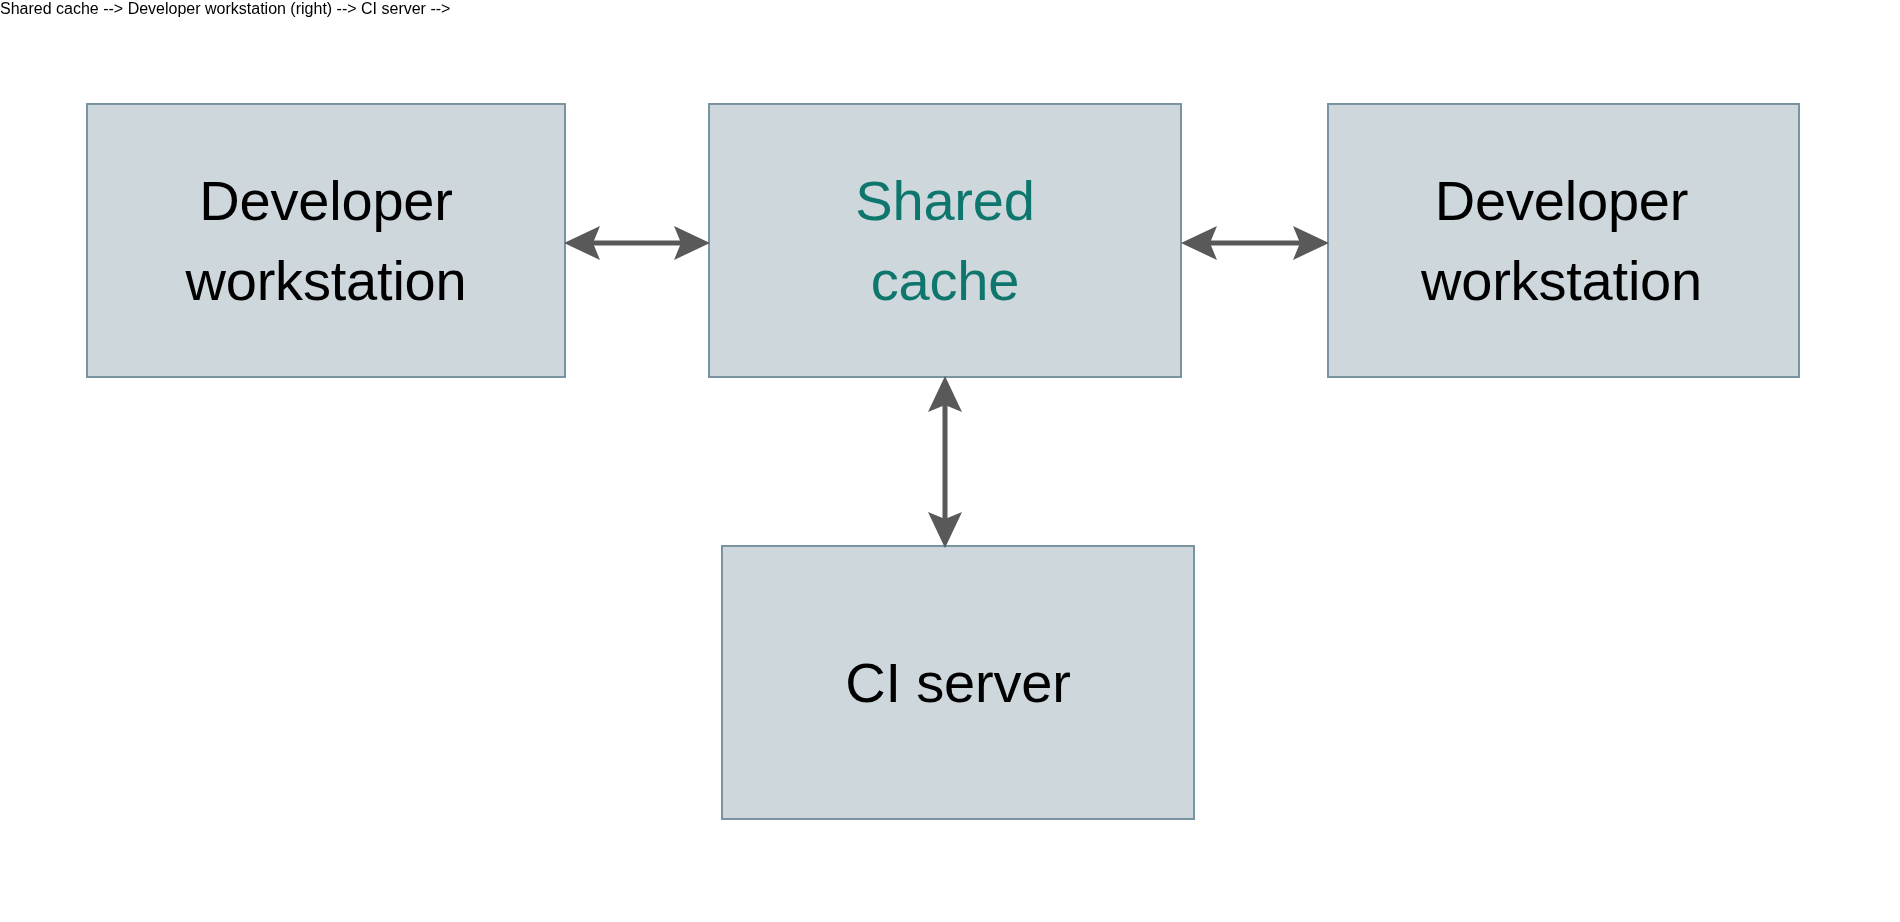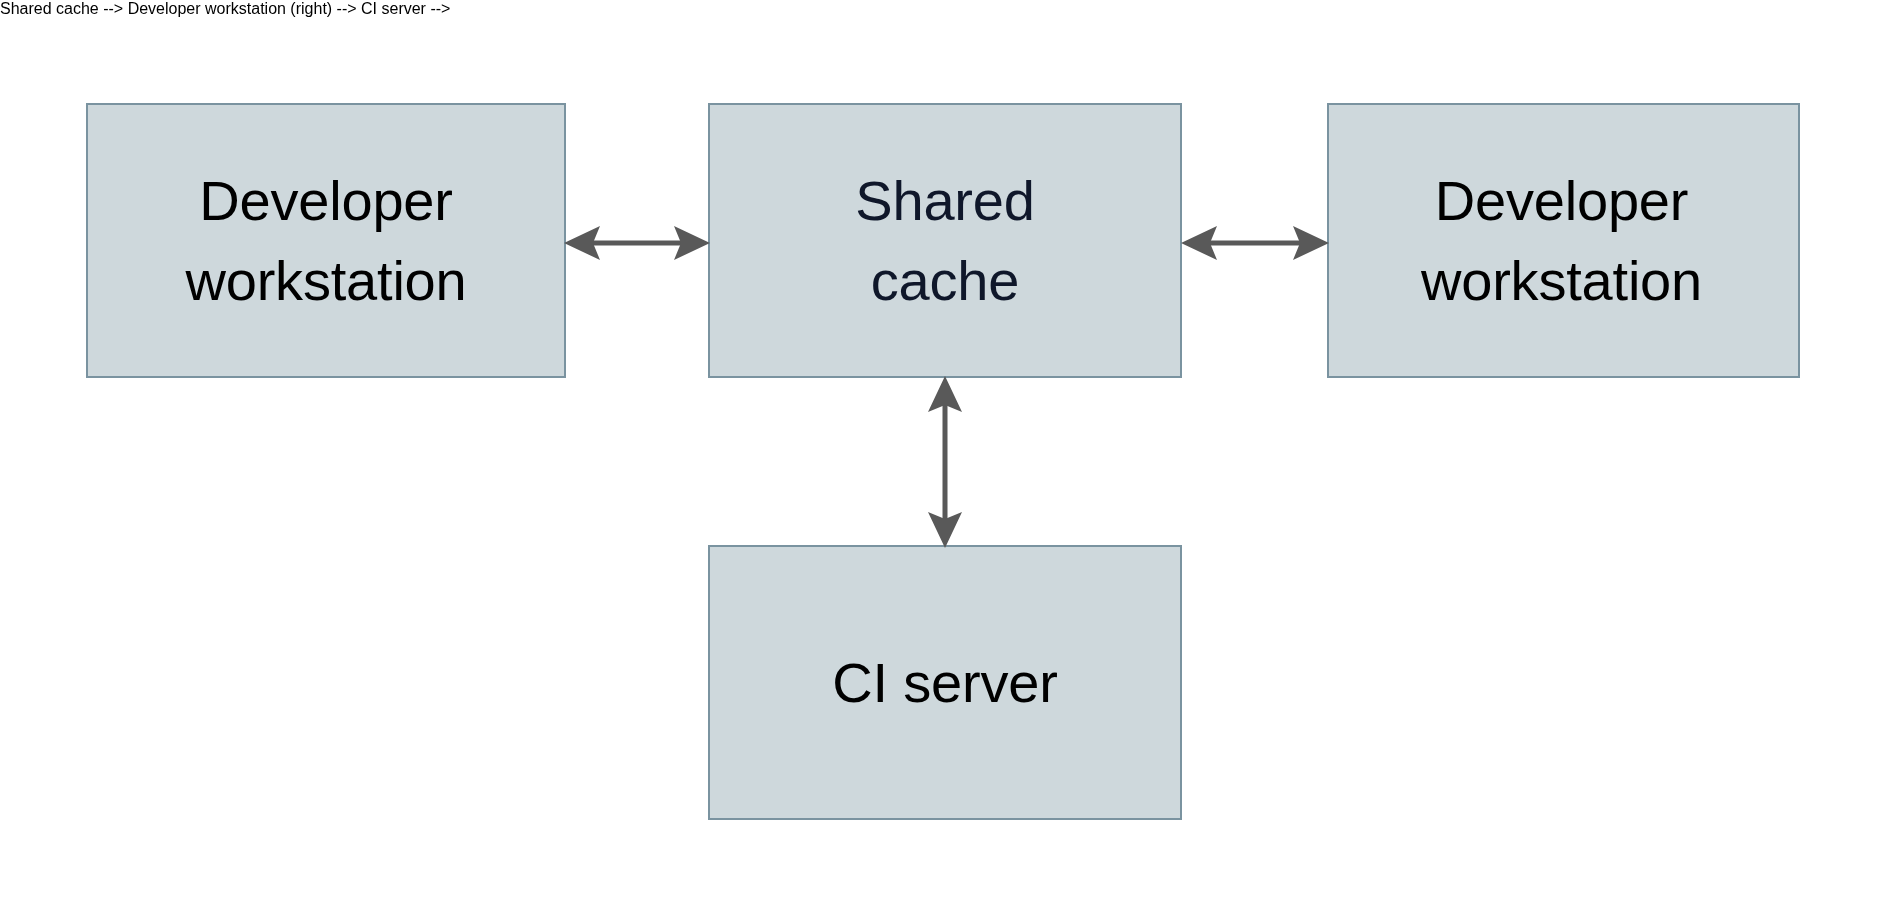--- a/index.html
+++ b/index.html
@@ -66,30 +66,30 @@
 
 <div id="diagram-canvas" style="background: rgb(255, 255, 255);">
 
   
   <div class="node" id="node-dev-left" style="background: rgb(206, 216, 220); border-color: rgb(122, 147, 160);">
     <span class="node-label" style="color: rgb(0, 0, 0);">Developer
 workstation</span>
   </div>
 
   <div class="node" id="node-shared-cache" style="background: rgb(206, 216, 220); border-color: rgb(122, 147, 160);">
-    <span class="node-label" style="color: #0f172a;">Shared
+    <span class="node-label" style="color: #0f766e;">Shared
 cache</span>
   </div>
 
   <div class="node" id="node-dev-right" style="background: rgb(206, 216, 220); border-color: rgb(122, 147, 160);">
     <span class="node-label" style="color: rgb(0, 0, 0);">Developer
 workstation</span>
   </div>
 
-  <div class="node" id="node-ci-server" style="background: rgb(206, 216, 220); border-color: rgb(122, 147, 160);">
+  <div class="node" id="node-ci-server" style="background: rgb(206, 216, 220); border-color: rgb(122, 147, 160); margin-left: 13px;">
     <span class="node-label" style="color: rgb(0, 0, 0);">CI server</span>
   </div>
 
   
 
     Shared cache --&gt;
   <svg class="connector" id="connector-left-to-cache" viewBox="0 0 154 60" width="154" height="60">
 
     <rect x="26" y="27.5" width="102" height="5" fill="#595959"></rect>
 

